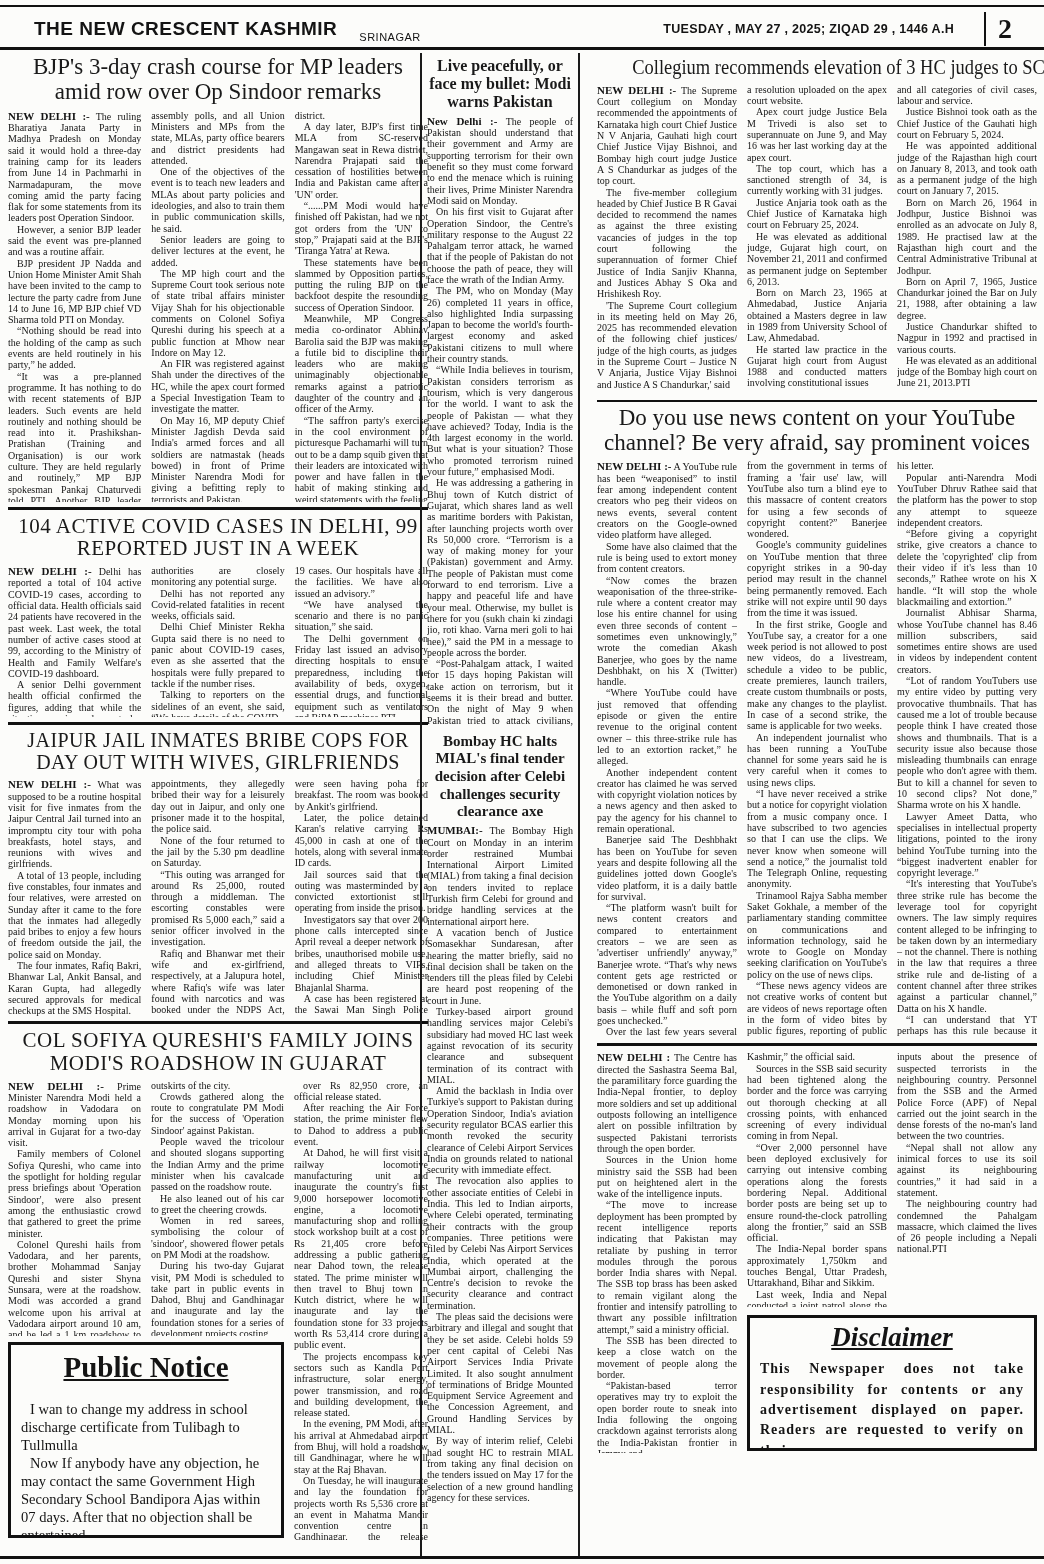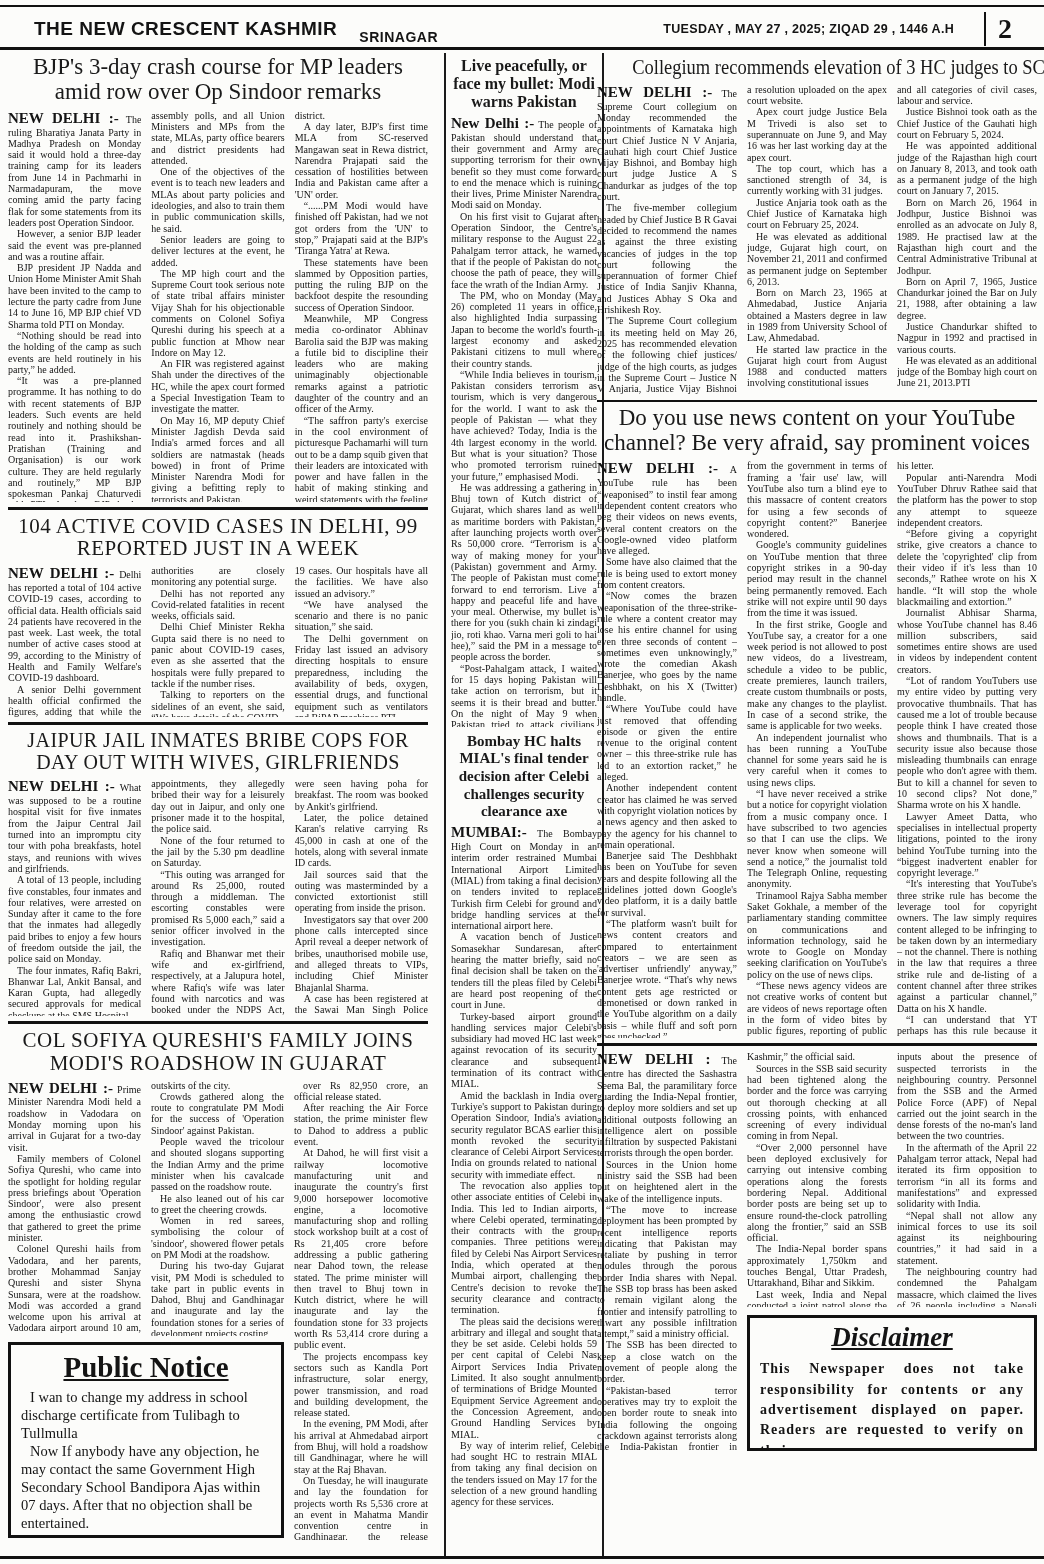--- a/index.html
+++ b/index.html
@@ -3,61 +3,61 @@
 <meta charset="utf-8">
 <style>
   html,body{margin:0;padding:0;background:#e8e6e2;}
   .sheet{position:relative;width:1044px;height:1564px;margin:0 auto;background:#fcfcfa;color:#141414;
          font-family:"Liberation Serif", serif;overflow:hidden;padding-left:11px;}
   
   .top-hairline{position:absolute;top:5px;left:0;width:1044px;height:2px;background:#111;}
   .masthead{position:absolute;top:12px;left:0;width:1044px;height:34px;display:flex;align-items:center;
             font-family:"Liberation Sans", sans-serif;}
   .mh-title{font-size:19px;font-weight:700;letter-spacing:.5px;margin-left:34px;white-space:nowrap;}
-  .mh-city{font-size:14px;font-weight:700;margin-left:22px;letter-spacing:.5px;margin-top:16px;}
+  .mh-city{font-size:11px;font-weight:400;margin-left:22px;letter-spacing:.5px;margin-top:16px;}
   .mh-date{font-size:12.5px;font-weight:700;margin-left:auto;margin-right:30px;letter-spacing:.3px;}
   .mh-page{border-left:2px solid #111;padding:0 14px 0 12px;font-size:28px;font-weight:700;
            font-family:"Liberation Serif", serif;margin-right:18px;line-height:34px;}
   .mast-rule{position:absolute;top:47px;left:0;width:1044px;height:3px;background:#111;}
   
   .band{position:absolute;top:53px;}
   .band-left{left:8px;width:420px;}
-  .band-mid{left:444px;width:160px;height:1503px;border-left:2px solid #1a1a1a;border-right:2px solid #1a1a1a;
+  .band-mid{left:420px;width:160px;height:1503px;border-left:2px solid #1a1a1a;border-right:2px solid #1a1a1a;
             box-sizing:border-box;padding:0 5px;overflow:hidden;}
   .band-right{left:597px;width:440px;}
   
   .hl{font-weight:400;text-align:center;line-height:1.08;margin:2px 0 5px 0;color:#1a1a1a;}
   .hl-bjp{font-size:23px;}
   .hl-caps{font-size:21px;letter-spacing:.5px;}
   .hl-jaipur{font-size:20px;letter-spacing:.4px;}
   .hl-one{font-size:22px;white-space:nowrap;transform:scaleX(.84);transform-origin:50% 50%;}
   .hl-right{font-size:23px;}
   .hl-eye{font-size:21px;}
   .hl-mid{font-size:16px;font-weight:700;line-height:1.12;margin:4px 0 4px 0;}
   .hl-mial{font-size:15px;font-weight:700;line-height:1.18;margin:6px 0 3px 0;}
   
   .cols{display:flex;gap:10px;overflow:hidden;}
   .col{flex:1 1 0;min-width:0;text-align:justify;font-size:10px;line-height:1.13;overflow:hidden;}
   .para{margin:0;text-indent:9px;}
   .col > .para:first-child{text-indent:0;}
   .lead{margin:0;text-indent:0;}
-  .lead b{font-size:15px;}
+  .lead b{font-size:11px;}
   .midbody{text-align:justify;font-size:10px;line-height:1.13;overflow:hidden;font-family:Liberation Serif, serif;}
   .midbody-modi{height:612px;}
   .midbody-mial{height:690px;}
   .hrule{height:3px;background:#111;margin:5px 0;}
   .hrule-thin{height:2px;background:#111;margin:4px 0;}
   
   .split{display:flex;gap:10px;overflow:hidden;}
   .split-main{width:276px;flex:0 0 auto;display:flex;flex-direction:column;}
   .split-side{flex:1 1 0;min-width:0;text-align:justify;font-size:10px;line-height:1.13;overflow:hidden;}
   .cols-inner{display:flex;gap:10px;overflow:hidden;}
   
   .notice-box{border:3px solid #111;margin-top:6px;padding:6px 10px 8px 10px;box-sizing:border-box;height:196px;overflow:hidden;}
-  .notice-title{font-size:29px;font-weight:700;text-align:center;text-decoration:underline;margin:0 0 4px 0;}
+  .notice-title{font-size:29px;font-weight:700;text-align:center;text-decoration:underline;margin:0 0 16px 0;}
   .notice-body{font-size:14.5px;line-height:1.25;margin:0;text-align:left;}
   
   .disc-box{border:3px solid #111;margin-top:8px;padding:4px 10px 6px 10px;box-sizing:border-box;height:136px;overflow:hidden;}
   .disc-title{font-size:27px;font-weight:700;font-style:italic;text-align:center;text-decoration:underline;margin:0 0 6px 0;}
   .disc-body{font-size:14px;font-weight:700;letter-spacing:1px;line-height:1.45;text-align:justify;margin:0;}
   .bottom-rule{position:absolute;top:1556px;left:0;width:1044px;height:3px;background:#111;}
   .sec{margin:0;}
 </style>
 </head>
 <body>
@@ -323,21 +323,20 @@
           <div class="cols-inner" style="height:256px;">
             <div class="col">
                 <p class="para">Kashmir,” the official said.</p>
                 <p class="para">Sources in the SSB said security had been tightened along the border and the force was carrying out thorough checking at all crossing points, with enhanced screening of every individual coming in from Nepal.</p>
                 <p class="para">“Over 2,000 personnel have been deployed exclusively for carrying out intensive combing operations along the forests bordering Nepal. Additional border posts are being set up to ensure round-the-clock patrolling along the frontier,” said an SSB official.</p>
                 <p class="para">The India-Nepal border spans approximately 1,750km and touches Bengal, Uttar Pradesh, Uttarakhand, Bihar and Sikkim.</p>
                 <p class="para">Last week, India and Nepal conducted a joint patrol along the international border following</p>
               </div>
             <div class="col">
                 <p class="para">inputs about the presence of suspected terrorists in the neighbouring country. Personnel from the SSB and the Armed Police Force (APF) of Nepal carried out the joint search in the dense forests of the no-man's land between the two countries.</p>
-                <p class="para">In the aftermath of the April 22 Pahalgam terror attack, Nepal had iterated its firm opposition to terrorism “in all its forms and manifestations” and expressed solidarity with India.</p>
                 <p class="para">“Nepal shall not allow any inimical forces to use its soil against its neighbouring countries,” it had said in a statement.</p>
                 <p class="para">The neighbouring country had condemned the Pahalgam massacre, which claimed the lives of 26 people including a Nepali national.PTI</p>
               </div>
           </div>
           <div class="disc-box">
             <p class="disc-title">Disclaimer</p>
             <p class="disc-body">This Newspaper does not take responsibility for contents or any advertisement displayed on paper. Readers are requested to verify on their own</p>
           </div>
         </div>
       </div>

